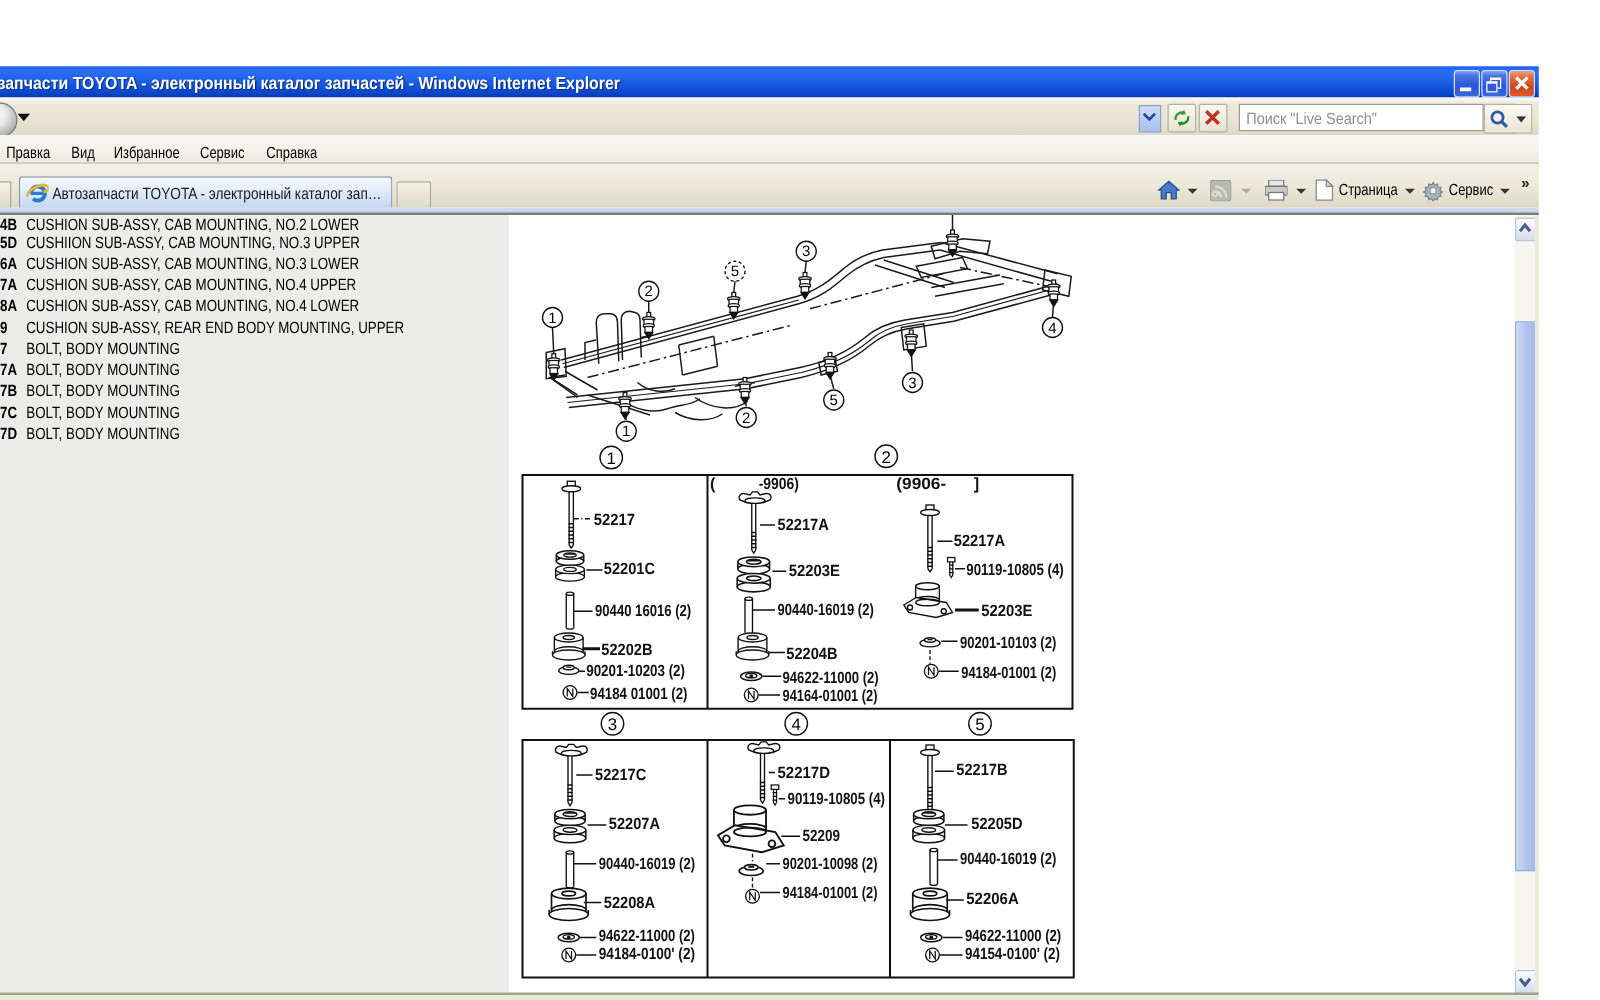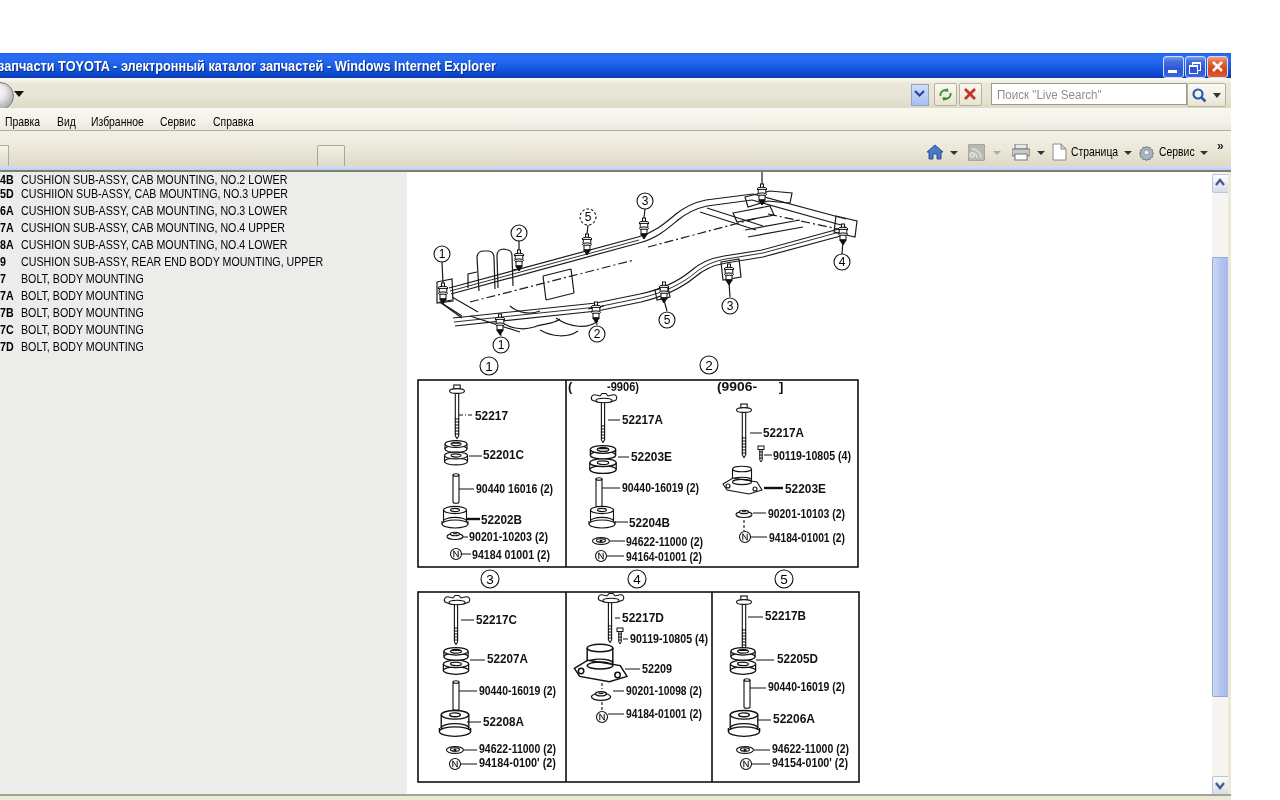--- a/index.html
+++ b/index.html
@@ -114,20 +114,28 @@
  </div>
  <div class="abs" id="menurow">
    <div class="abs mitem" style="left:5px">Правка</div>
    <div class="abs mitem" style="left:57px">Вид</div>
    <div class="abs mitem" style="left:91px">Избранное</div>
    <div class="abs mitem" style="left:160px">Сервис</div>
    <div class="abs mitem" style="left:213px">Справка</div>
  </div>
  <div class="abs" id="tabrow">
    <div class="abs" id="tabstub0"></div>
+   <div class="abs" id="tab1">
+     <svg class="abs" style="left:5px;top:3px" width="18" height="18" viewBox="0 0 16 16">
+          <path d="M3.2,8.6 a5,5 0 1 1 1.6,3.8" stroke="#2b7bd4" stroke-width="2.8" fill="none"></path>
+          <path d="M3.2,8.6 h9.8" stroke="#2b7bd4" stroke-width="2.4"></path>
+          <path d="M0.5,11 C1.5,5 12,0.2 15.7,4.3 C16.6,6 14.8,7.8 12.2,7.2" stroke="#e8b83a" stroke-width="2" fill="none"></path>
+        </svg>
+     <div class="abs" id="tabtxt">Автозапчасти TOYOTA - электронный каталог зап…</div>
+   </div>
    <div class="abs" id="tabstub2"></div>
    <svg class="abs" style="left:926px;top:13px" width="18" height="16" viewBox="0 0 18 16">
         <path d="M9,1 L17,8 h-2 v7 h-4 v-5 h-4 v5 H3 V8 H1 z" fill="#4a79c8" stroke="#2d4f92"></path>
       </svg>
    <div class="abs cmddrop" style="left:950px"></div>
    <svg class="abs" style="left:968px;top:13px" width="17" height="17">
         <rect x="0" y="0" width="17" height="17" rx="3" fill="#b9b9b4" stroke="#97978e"></rect>
         <path d="M4,13 a2,2 0 1 1 0.1,0 M4,9 a5,5 0 0 1 5,5 M4,5 a9,9 0 0 1 9,9" stroke="#dcdcd8" stroke-width="1.8" fill="none"></path>
       </svg>
    <div class="abs cmddrop" style="left:993px;border-top-color:#b0aca0"></div>

